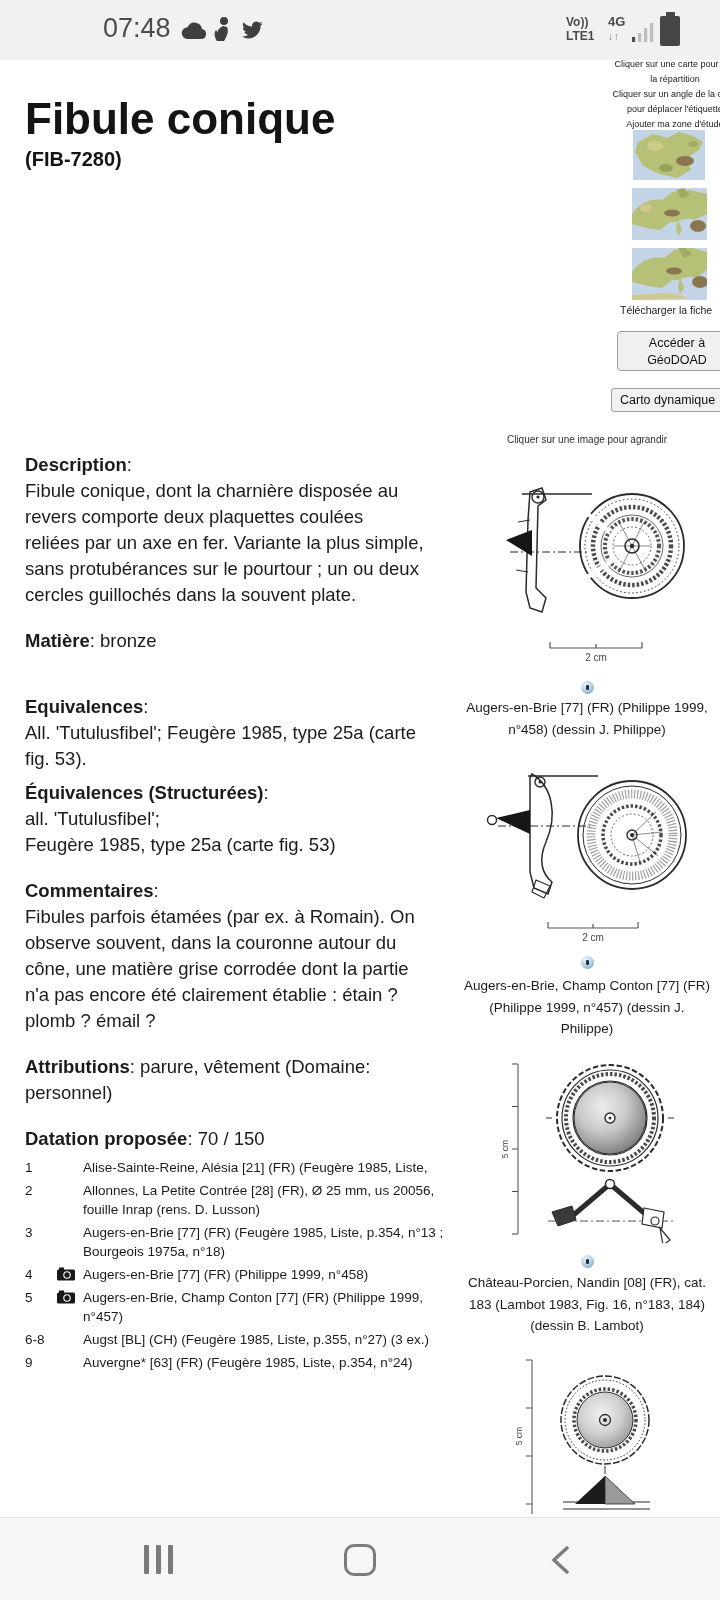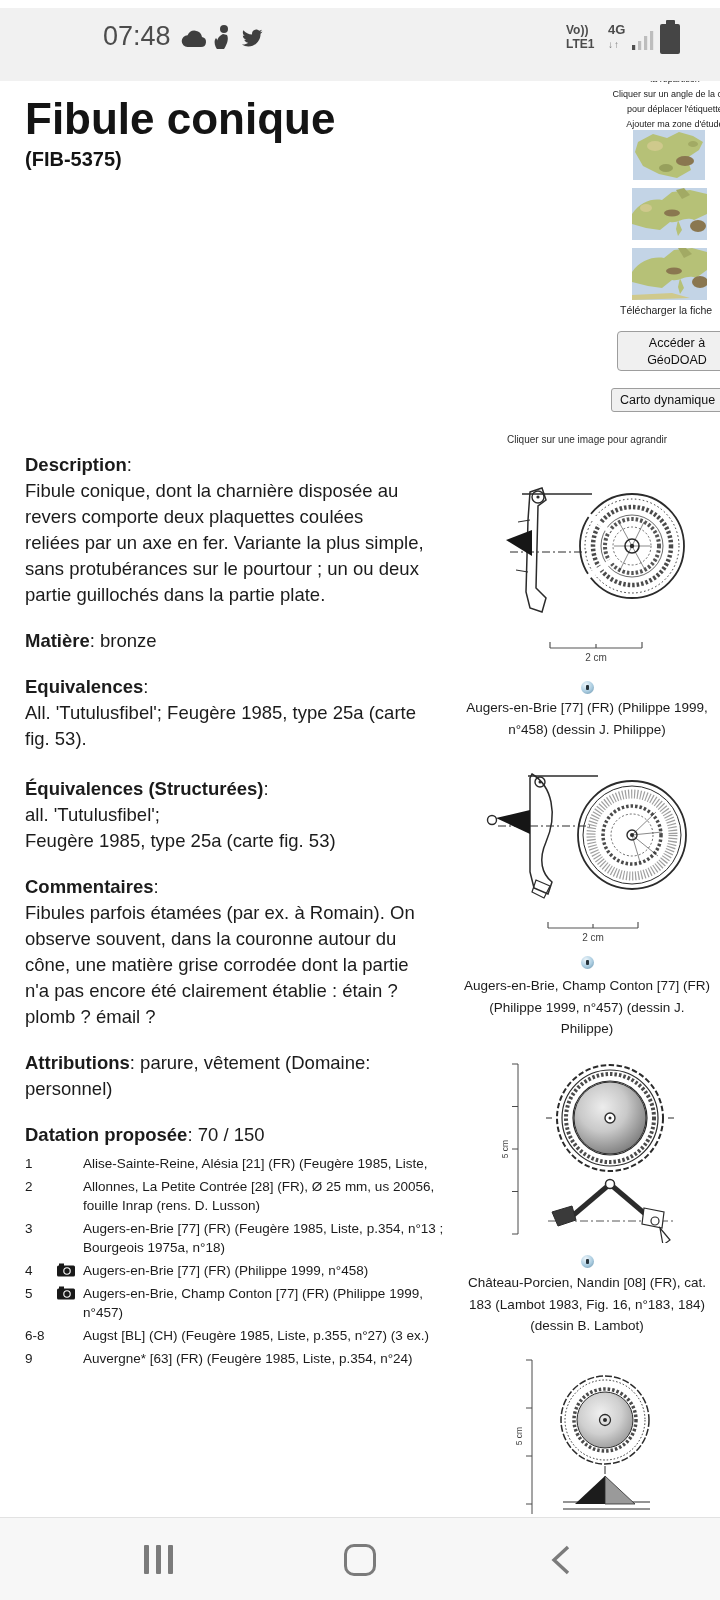--- a/index.html
+++ b/index.html
@@ -2,21 +2,21 @@
 <html><head>
 <meta charset="utf-8">
 <style>
 *{margin:0;padding:0;box-sizing:border-box}
 html,body{background:#e8e8e8}
 #screen{position:relative;width:720px;height:1600px;background:#fff;overflow:hidden;
   font-family:"Liberation Sans",sans-serif;color:#1b1b1b}
 .abs{position:absolute}
 .b{font-weight:bold}
 
-#statusbar{position:absolute;left:0;top:8px;width:720px;height:73px;background:#f1f1f1;z-index:50}
+#statusbar{position:absolute;left:0;top:0;width:720px;height:60px;background:#f1f1f1;z-index:50}
 .sb-time{position:absolute;left:103px;top:13px;font-size:27px;color:#4c4c4c}
 .volte{position:absolute;left:566px;top:15px;font-size:12px;font-weight:bold;line-height:14px;color:#4c4c4c;text-align:left}
 .net{position:absolute;left:608px;top:14px;font-size:13px;font-weight:bold;line-height:15px;color:#4c4c4c}
 .net .arr{font-size:10px;font-weight:bold;color:#7a7a7a;letter-spacing:1px}
 
 .note-block{position:absolute;left:560px;top:57px;width:230px;text-align:center;
   font-size:9px;line-height:15px;color:#202020;white-space:nowrap}
 .map{position:absolute;border:0;display:block}
 .dl-row{position:absolute;left:620px;top:304px;width:96px;display:flex;gap:4px}
 .dl-label{font-size:10.5px;color:#1b1b1b;white-space:nowrap}
@@ -24,22 +24,22 @@
   text-align:center;color:#111}
 #btn-geodoad{left:617px;top:331px;width:120px;height:40px;font-size:12.5px;line-height:17px;padding-top:3px}
 #btn-carto{left:611px;top:388px;height:24px;font-size:12.5px;line-height:22px;padding:0 8px;white-space:nowrap;border-radius:3px}
 .agrandir{position:absolute;left:451px;top:434px;width:272px;text-align:center;font-size:10px;color:#2e2e2e}
 
 .title{position:absolute;left:25px;top:94px;font-size:44px;font-weight:bold;white-space:nowrap;color:#141414}
 .code{position:absolute;left:25px;top:148px;font-size:20px;font-weight:bold;color:#141414}
 #main{position:absolute;left:25px;top:452px;width:445px;font-size:18.5px;line-height:26px}
 #main .line{white-space:nowrap}
 .sec{margin-top:20px}
-#sec-equiv{margin-top:20px}
-#sec-equivs{margin-top:24px}
+#sec-equiv{margin-top:40px}
+#sec-equivs{margin-top:8px}
 #att-header{margin-top:72px}
 
 #att-list{margin-top:6px;font-size:13.5px;line-height:19px}
 .att-row{display:flex;margin-top:4px}
 .att-num{width:58px;flex:none}
 .att-body{flex:1;position:relative}
 .att-body .cam{position:absolute;left:-26px;top:2px}
 .att-body .line{white-space:nowrap}
 
 .caption{position:absolute;left:451px;width:272px;text-align:center;font-size:13.5px;line-height:21.5px;color:#1c1c1c}
@@ -135,30 +135,30 @@
     <svg width="16" height="19" viewBox="0 0 16 19">
       <rect x="0.5" y="0.5" width="15" height="18" rx="2" fill="#fff" stroke="#b9b9b9"></rect>
       <path d="M3,13 C5.2,12 6.4,8.6 6.7,5.5 L8.6,5.5 C8.8,9 10.2,11.2 13,12.1 C10.3,12.7 8.1,12.3 6.5,10.6 C5.4,11.8 4.2,12.7 3,13 Z" fill="#d22b20"></path>
     </svg>
   </div>
 
   <div id="btn-geodoad" class="btn">Accéder à GéoDOAD</div>
   <div id="btn-carto" class="btn">Carto dynamique</div>
 
   <div class="title">Fibule conique</div>
-  <div class="code">(FIB-5375)</div>
+  <div class="code">(FIB-7280)</div>
 
   <div id="main">
     <div class="sec" style="margin-top:0">
       <div class="line"><span class="b">Description</span><span>:</span></div>
       <div class="line">Fibule conique, dont la charnière disposée au</div>
       <div class="line">revers comporte deux plaquettes coulées</div>
       <div class="line">reliées par un axe en fer. Variante la plus simple,</div>
       <div class="line">sans protubérances sur le pourtour ; un ou deux</div>
-      <div class="line">partie guillochés dans la partie plate.</div>
+      <div class="line">cercles guillochés dans la souvent plate.</div>
     </div>
 
     <div class="sec">
       <div class="line"><span class="b">Matière</span><span>:</span> <span>bronze</span></div>
     </div>
 
     <div class="sec" id="sec-equiv">
       <div class="line"><span class="b">Equivalences</span><span>:</span></div>
       <div class="line">All. 'Tutulusfibel'; Feugère 1985, type 25a (carte</div>
       <div class="line">fig. 53).</div>

